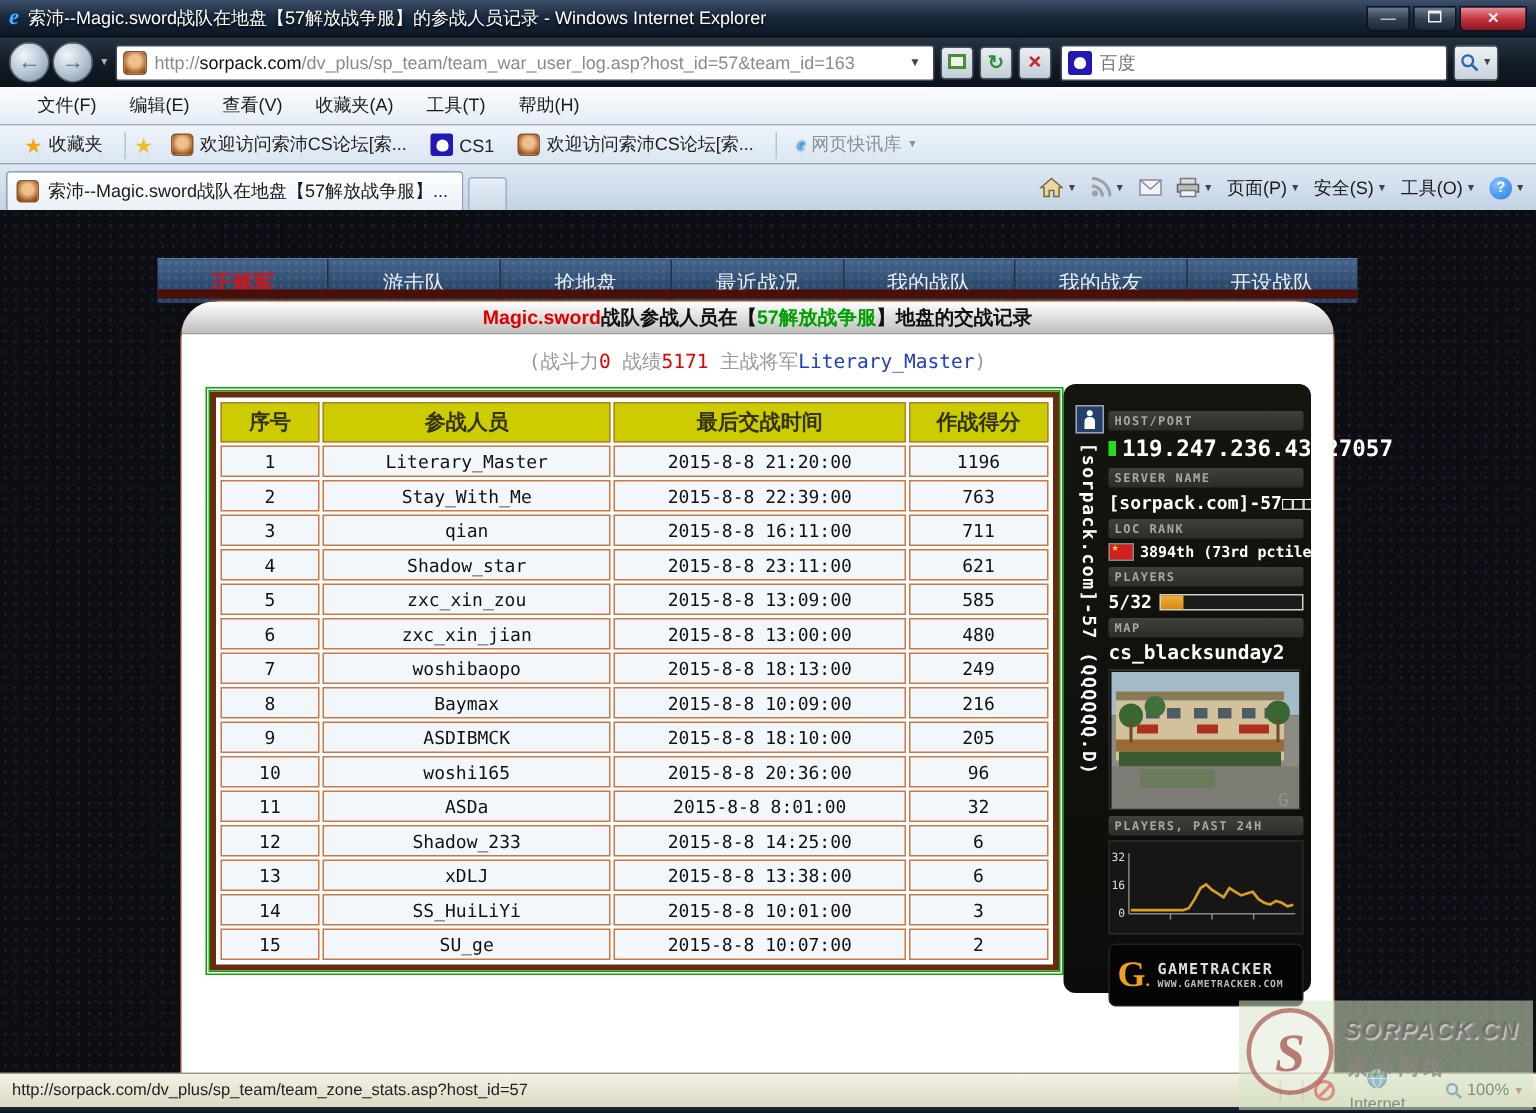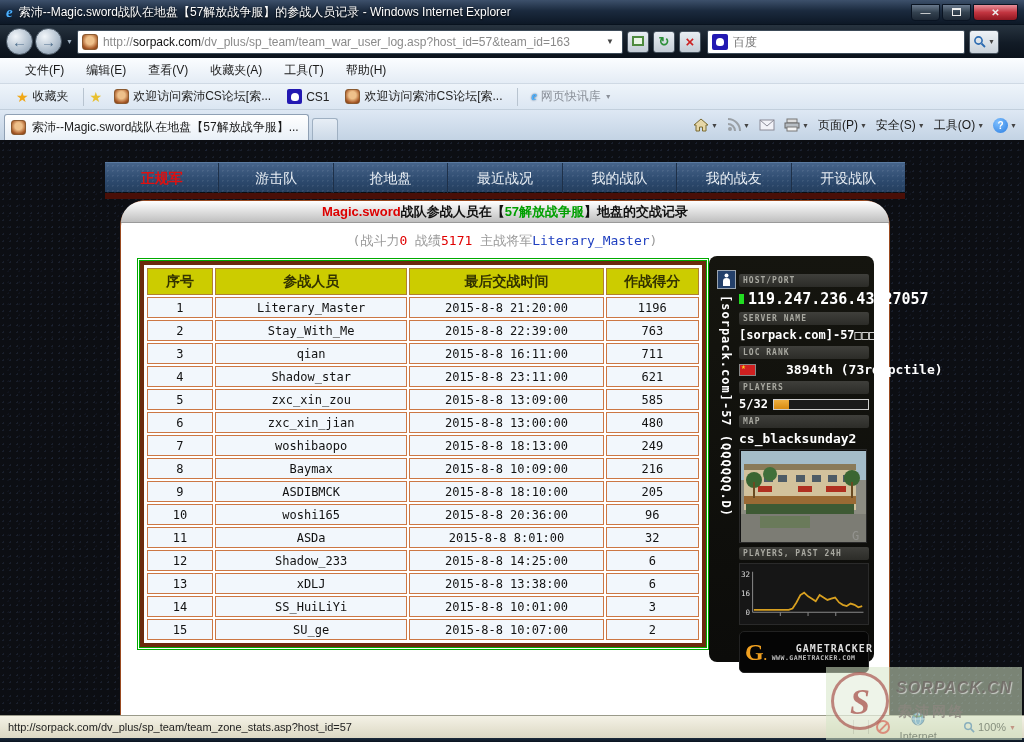--- a/index.html
+++ b/index.html
@@ -65,21 +65,21 @@
   .cmdbar { margin-left:auto; display:flex; align-items:center; gap:3px; height:100%; font-size:12px; color:#1a1a1a; }
   .cmdbar .ci { display:flex; align-items:center; padding:2px 3px; }
   .cmdbar .dd { font-size:7px; color:#444; margin-left:2px; }
   .help-circ { width:15px; height:15px; border-radius:50%; background:radial-gradient(circle at 35% 30%,#7fc0ff,#2a7de1); color:#fff; font-size:10px; font-weight:bold; text-align:center; line-height:15px; }
 
   
   .content { position:absolute; left:0; top:140px; width:1024px; height:575px; background:#0c0e13;
     background-image:radial-gradient(rgba(58,74,104,.28) 1px,transparent 1px),radial-gradient(rgba(24,30,46,.4) 1px,transparent 1px);
     background-size:7px 7px,11px 11px; background-position:0 0,3px 5px; }
 
-  .site-nav { position:absolute; left:105px; top:22px; width:800px; height:30px;
+  .site-nav { position:absolute; left:105px; top:32px; width:800px; height:30px;
     background:linear-gradient(#46648a,#2d4a6e 60%,#243e5e);
     background-image:radial-gradient(rgba(255,255,255,.07) 1px,transparent 1px),linear-gradient(#46648a,#2d4a6e 60%,#243e5e);
     background-size:5px 5px,100% 100%; display:flex; border-top:1px solid #5a7aa0;align-items:center; }
   .site-nav .ni { flex:1; text-align:center; line-height:30px; font-size:14px; color:#e8eef4; border-right:1px solid #1e3048; }
   .site-nav .ni:last-child { border-right:none; }
   .site-nav .ni.active { color:#e01010; font-weight:bold; }
   .nav-strip { position:absolute; left:105px; top:53px; width:800px; height:6px; background:#4a0f07; }
 
   .panel { position:absolute; left:120px; top:60px; width:770px; height:566px; background:#fff;
     border:1px solid #9a4a20; border-radius:26px 26px 6px 6px; }
@@ -119,21 +119,21 @@
   .flag { width:17px; height:12px; background:#d02020; border:1px solid #888; position:relative; flex:none; }
   .flag::after { content:"★"; position:absolute; left:1px; top:-3px; color:#ffd020; font-size:8px; }
   .pbar-row { display:flex; align-items:center; gap:5px; }
   .pbar { flex:1; height:11px; border:1px solid #cfcfcf; background:#1a1a1a; }
   .pbar-fill { height:100%; background:linear-gradient(#f0b040,#d88a10); }
   .map-name { color:#fff; font:bold 13px "DejaVu Sans Mono",monospace; margin:1px 0 3px; }
   .gt-chartbox { background:#161616; border:1px solid #2a2a2a; margin-top:2px; }
   .gt-logo { margin-top:6px; height:42px; background:#050505; border:1px solid #222; border-radius:5px;
     display:flex; align-items:center; padding:0 5px; gap:5px; }
   .gt-g { color:#f0a020; font:bold 24px "Liberation Serif",serif; line-height:1; }
-  .gt-logo-txt { color:#ddd; font:bold 10px "DejaVu Sans Mono",monospace; letter-spacing:1px;margin-left:24px; }
+  .gt-logo-txt { color:#ddd; font:bold 10px "DejaVu Sans Mono",monospace; letter-spacing:1px; }
   .gt-logo-sub { color:#bbb; font:bold 6.5px "DejaVu Sans Mono",monospace; letter-spacing:.5px; }
 
   
   .statusbar { position:absolute; left:0; top:715px; width:1024px; height:23px;
     background:linear-gradient(#f4f2e6,#dcd8c4); border-top:1px solid #9a9a8a; display:flex; align-items:center; padding:0 8px; font-size:11px; color:#222; }
   .statusbar .surl { flex:1; white-space:nowrap; overflow:hidden; }
   .ssep { width:1px; height:14px; background:#b4b0a0; margin:0 7px; }
   .noicon { width:14px; height:14px; border:2px solid #d22; border-radius:50%; position:relative; }
   .noicon::after { content:""; position:absolute; left:-1px; top:4px; width:13px; height:2px; background:#d22; transform:rotate(-45deg); }
   .zone { display:flex; align-items:center; gap:4px; margin:0 10px;flex-direction:column; }
@@ -421,21 +421,21 @@
           <div class="gt-label">HOST/PORT</div>
           <div class="gt-val">
               <span class="led"></span>
               <span style="font-size:15px;">119.247.236.43:27057</span>
             </div>
           <div class="gt-label">SERVER NAME</div>
           <div class="gt-val">[sorpack.com]-57□□□□</div>
           <div class="gt-label">LOC  RANK</div>
           <div class="gt-val">
               <span class="flag"></span>
-              <span style="font-size:13px;margin-left:26px;">3894th (73rd pctile)</span>
+              <span style="font-size:10px;">3894th (73rd pctile)</span>
             </div>
           <div class="gt-label">PLAYERS</div>
           <div class="gt-val pbar-row">
               <span>5/32</span>
             <span class="pbar">
                 <span class="pbar-fill" id="players-fill" style="display: block; width: 15.625%;"></span>
               </span>
           </div>
           <div class="gt-label">MAP</div>
           <div class="map-name">cs_blacksunday2</div>

